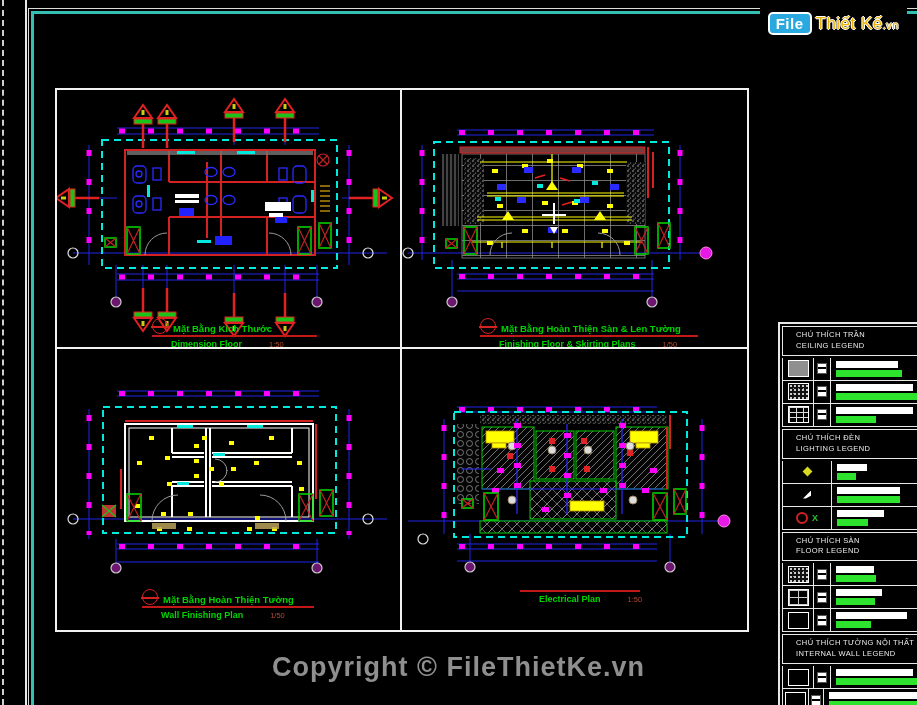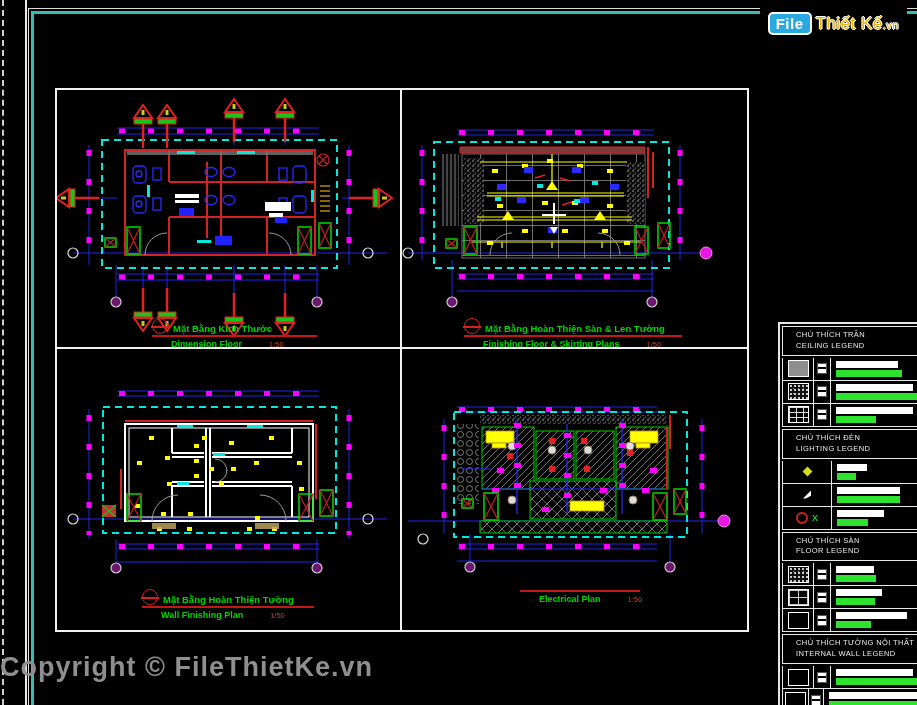--- a/index.html
+++ b/index.html
@@ -73,21 +73,21 @@
   .ic-star{width:7px;height:7px;background:#d8d820;transform:rotate(45deg)}
   .ic-lamp{width:8px;height:8px;background:#fff;clip-path:polygon(0 100%,100% 0,100% 65%,35% 100%)}
   .fan-dot{width:8px;height:8px;border:2px solid #d42222;border-radius:50%;display:inline-block}
   .x-green{color:#2ec22e;font-weight:bold;font-size:9px;margin-left:4px}
   .lg-bars{flex:1;padding:2px 0 2px 5px;display:flex;flex-direction:column;gap:2px}
   .lg-bar{height:7px}
   .bar-white{background:#fff}
   .bar-green{background:#2ee32e}
 
   
-  .copyright{left:0;width:917px;top:652px;color:#8f8f8f;font-weight:bold;
+  .copyright{left:0;width:917px;top:652px;text-align:center;color:#8f8f8f;font-weight:bold;
     font-size:27px;letter-spacing:1px}
 </style>
 </head>
 <body>
 
 <svg width="0" height="0" style="position:absolute" aria-hidden="true">
   <defs>
     <pattern id="pTile" width="26" height="15" patternUnits="userSpaceOnUse">
       <path d="M0 .5H26M.5 0V15" fill="none" stroke="#8a8a8a" stroke-width="0.8"></path>
     </pattern>
@@ -324,21 +324,21 @@
       <path d="M148 137 h8 l-4 7 Z" fill="#fff"></path>
       <path class="arc" d="M88 165 A22 22 0 0 1 110 143 M196 143 A22 22 0 0 1 218 165"></path>
       <g class="gframe">
         <rect x="62" y="137" width="13" height="27"></rect>
           <rect x="233" y="137" width="13" height="27"></rect>
         <rect x="256" y="133" width="12" height="25"></rect>
           <rect x="44" y="149" width="11" height="9"></rect>
       </g>
       <path class="redx" d="M62 137 l13 27 M75 137 l-13 27 M233 137 l13 27 M246 137 l-13 27 M256 133 l12 25 M268 133 l-12 25 M44 149 l11 9 M55 149 l-11 9"></path>
     </svg>
-    <div class="plan-title" style="left:62px;top:228px">
+    <div class="plan-title" style="left:78px;top:228px">
       <div class="pt-row">
           <span class="pt-icon"></span>
         <span class="pt-vi">Mặt Bằng Hoàn Thiện Sàn &amp; Len Tường</span>
         </div>
       <div class="pt-underline" style="width:218px"></div>
       <div class="pt-row">
           <span class="pt-en">Finishing Floor &amp; Skirting Plans</span>
           <span class="pt-scale">1/50</span>
         </div>
     </div>

